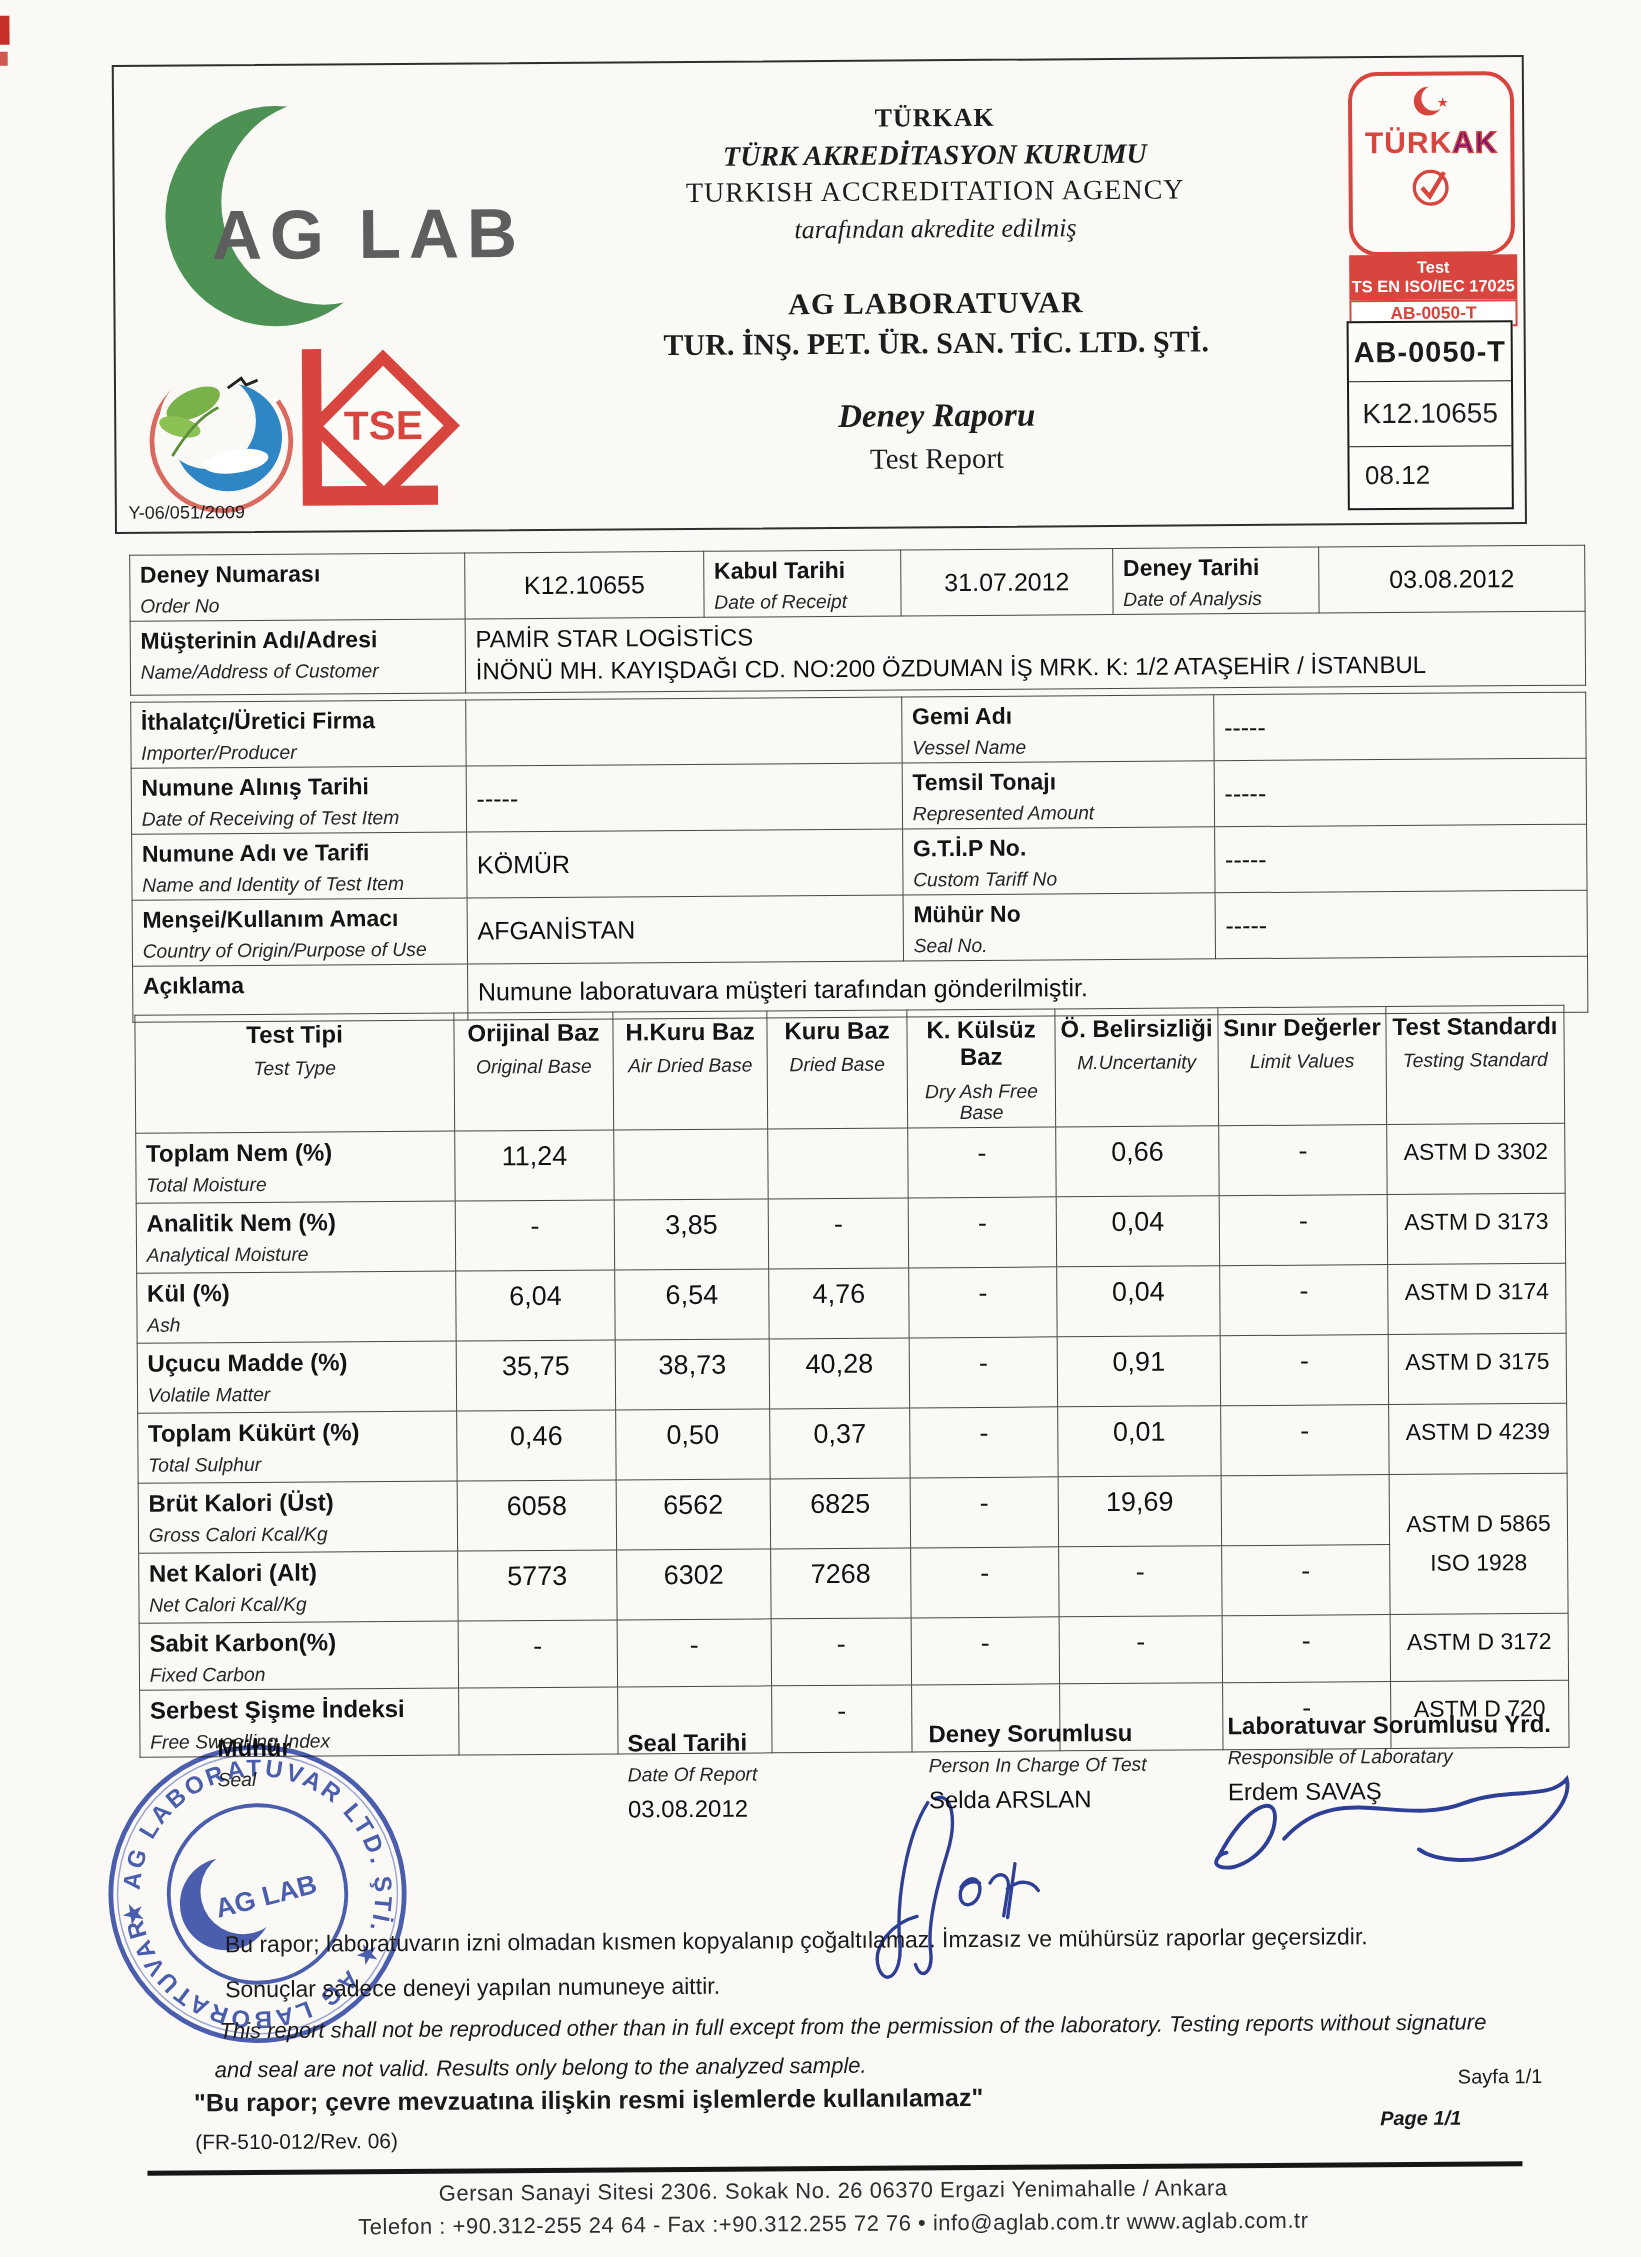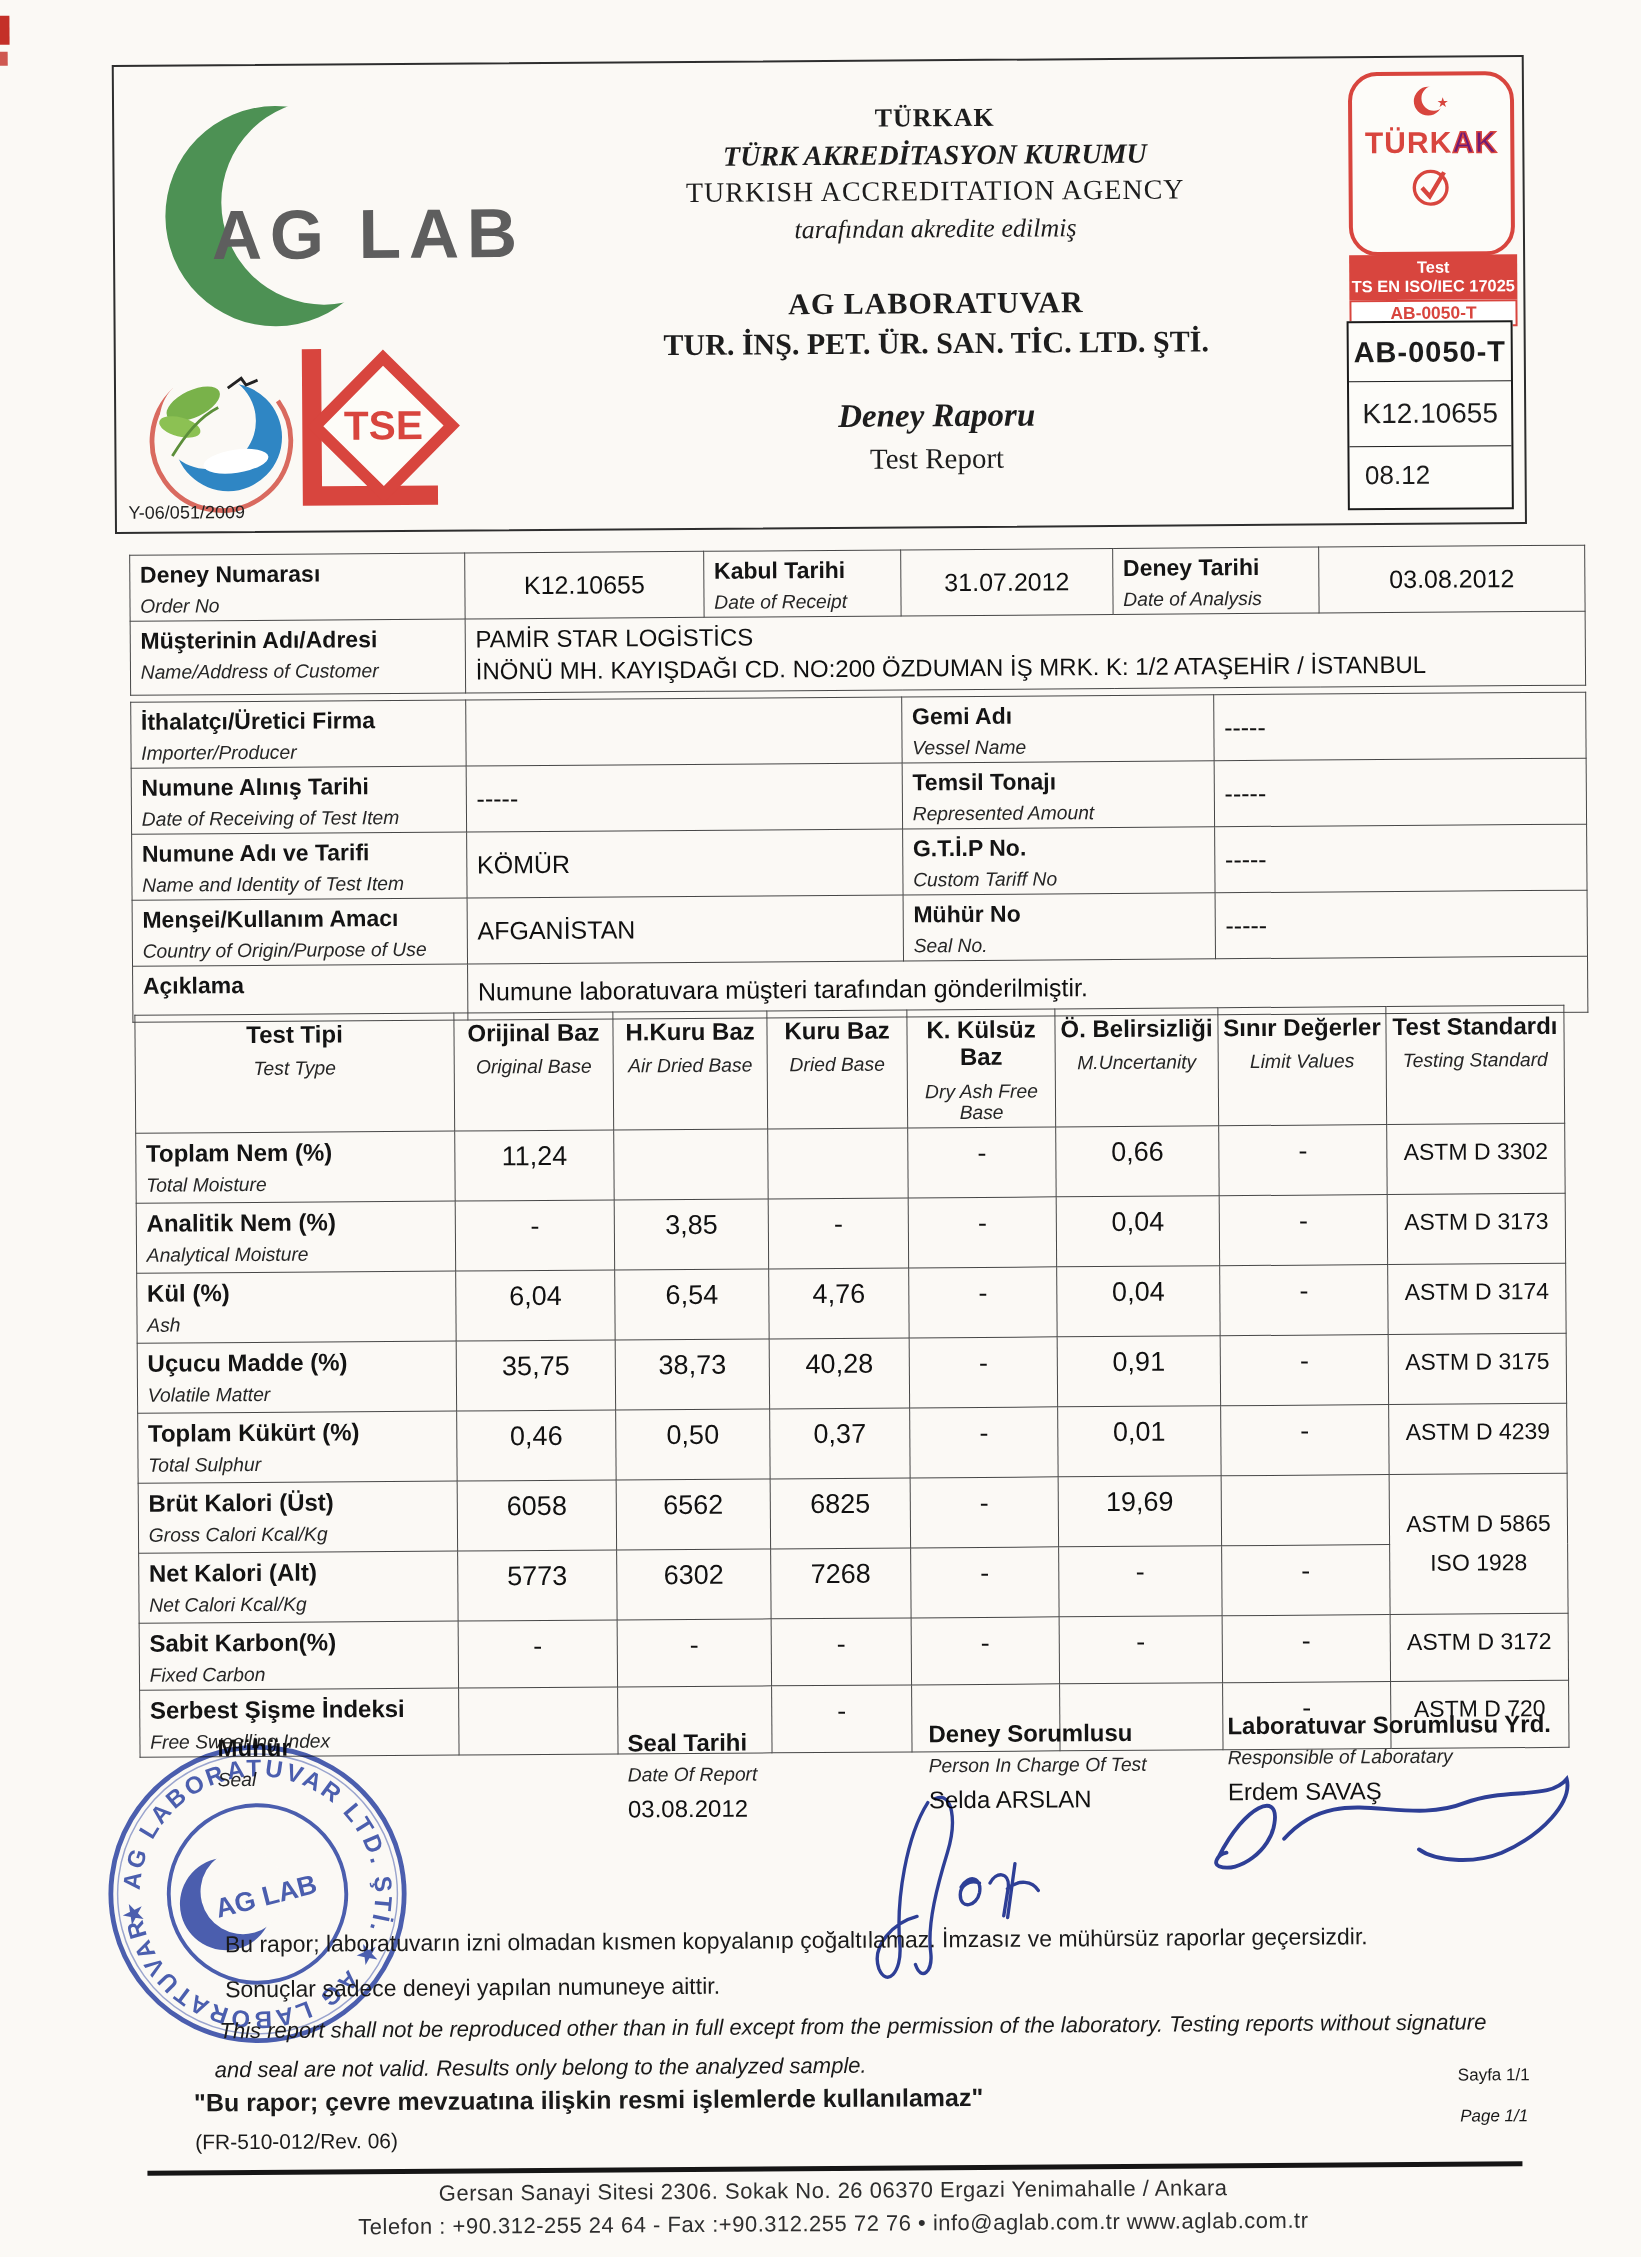--- a/index.html
+++ b/index.html
@@ -61,21 +61,21 @@
   
   .sigcol{position:absolute;text-align:left;}
   .signame{font-size:24px;margin-top:9.7px;color:#111;}
   .sigdate{font-size:24px;margin-top:9.7px;color:#111;}
   .stamp{position:absolute;left:83px;top:1726px;transform:rotate(-14deg);mix-blend-mode:multiply;opacity:.93;}
   .sig{position:absolute;mix-blend-mode:multiply;}
 
   .disc{position:absolute;font-size:23px;color:#1a1a1a;}
   .disc-i{font-style:italic;font-size:22px;}
   .disc-b{font-weight:bold;font-size:25px;}
-  .pagenum{position:absolute;font-size:17px;color:#1a1a1a;}
+  .pagenum{position:absolute;font-size:20px;color:#1a1a1a;}
 
   .thickline{position:absolute;left:135px;top:2166px;width:1375px;height:4.8px;background:#161616;}
   .f1{position:absolute;left:0;top:2178px;width:1641px;text-align:center;font-size:22px;color:#2e2e2e;letter-spacing:0.5px;}
   .f2{position:absolute;left:0;top:2211px;width:1641px;text-align:center;font-size:22px;color:#2e2e2e;letter-spacing:0.5px;}
 
   .mark1{position:absolute;left:0;top:9.7px;width:11.6px;height:29px;background:#c43028;}
   .mark2{position:absolute;left:1.9px;top:46px;width:7.7px;height:13.5px;background:#c43028;opacity:.8;}
 </style>
 </head>
 <body>
@@ -469,21 +469,21 @@
   </svg>
 
   <div class="disc" style="left:214px;top:1927px;">Bu rapor; laboratuvarın izni olmadan kısmen kopyalanıp çoğaltılamaz. İmzasız ve mühürsüz raporlar geçersizdir.</div>
   <div class="disc" style="left:214px;top:1972px;">Sonuçlar sadece deneyi yapılan numuneye aittir.</div>
   <div class="disc disc-i" style="left:208px;top:2014px;">This report shall not be reproduced other than in full except from the permission of the laboratory. Testing reports without signature</div>
   <div class="disc disc-i" style="left:203px;top:2053px;">and seal are not valid. Results only belong to the analyzed sample.</div>
   <div class="disc disc-b" style="left:182px;top:2084px;">"Bu rapor; çevre mevzuatına ilişkin resmi işlemlerde kullanılamaz"</div>
   <div class="disc" style="left:183px;top:2126px;font-size:21px;">(FR-510-012/Rev. 06)</div>
 
   <div class="pagenum" style="left:1446px;top:2070px;">Sayfa 1/1</div>
-  <div class="pagenum" style="left:1448px;top:2111px;font-style:italic;">Page 1/1</div>
+  <div class="pagenum" style="left:1368px;top:2111px;font-style:italic;font-weight:bold;">Page 1/1</div>
 
   <div class="thickline"></div>
   <div class="f1">Gersan Sanayi Sitesi  2306. Sokak No. 26   06370  Ergazi  Yenimahalle / Ankara</div>
   <div class="f2">Telefon : +90.312-255 24 64    -    Fax :+90.312.255 72 76     •     info@aglab.com.tr      www.aglab.com.tr</div>
 
 </div>
 </div>
 
 
 </body></html>

